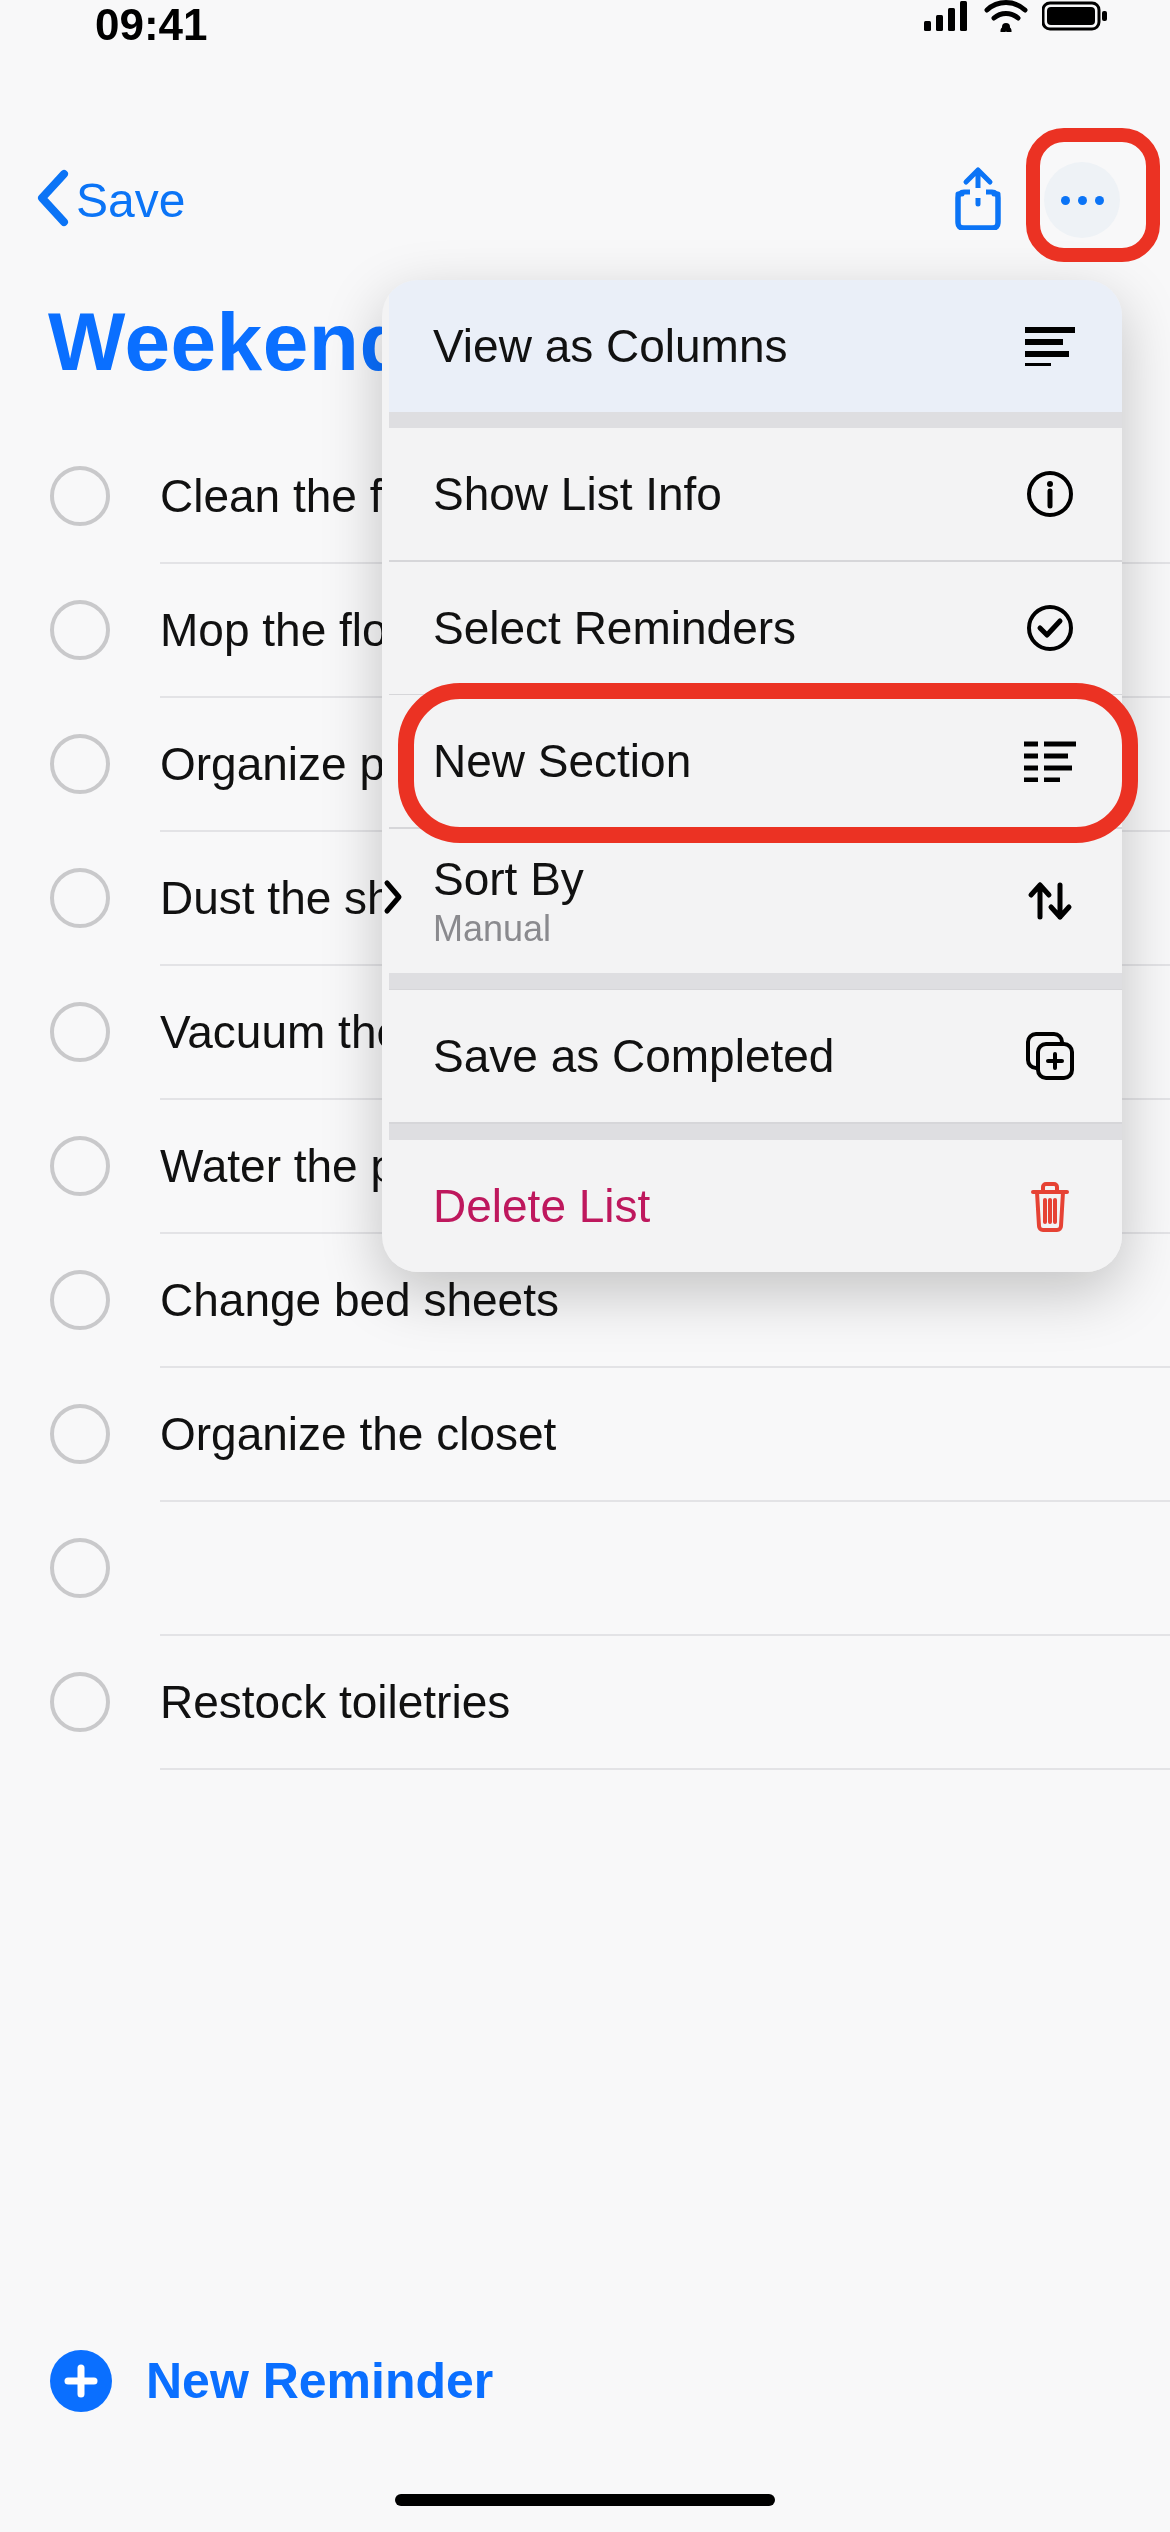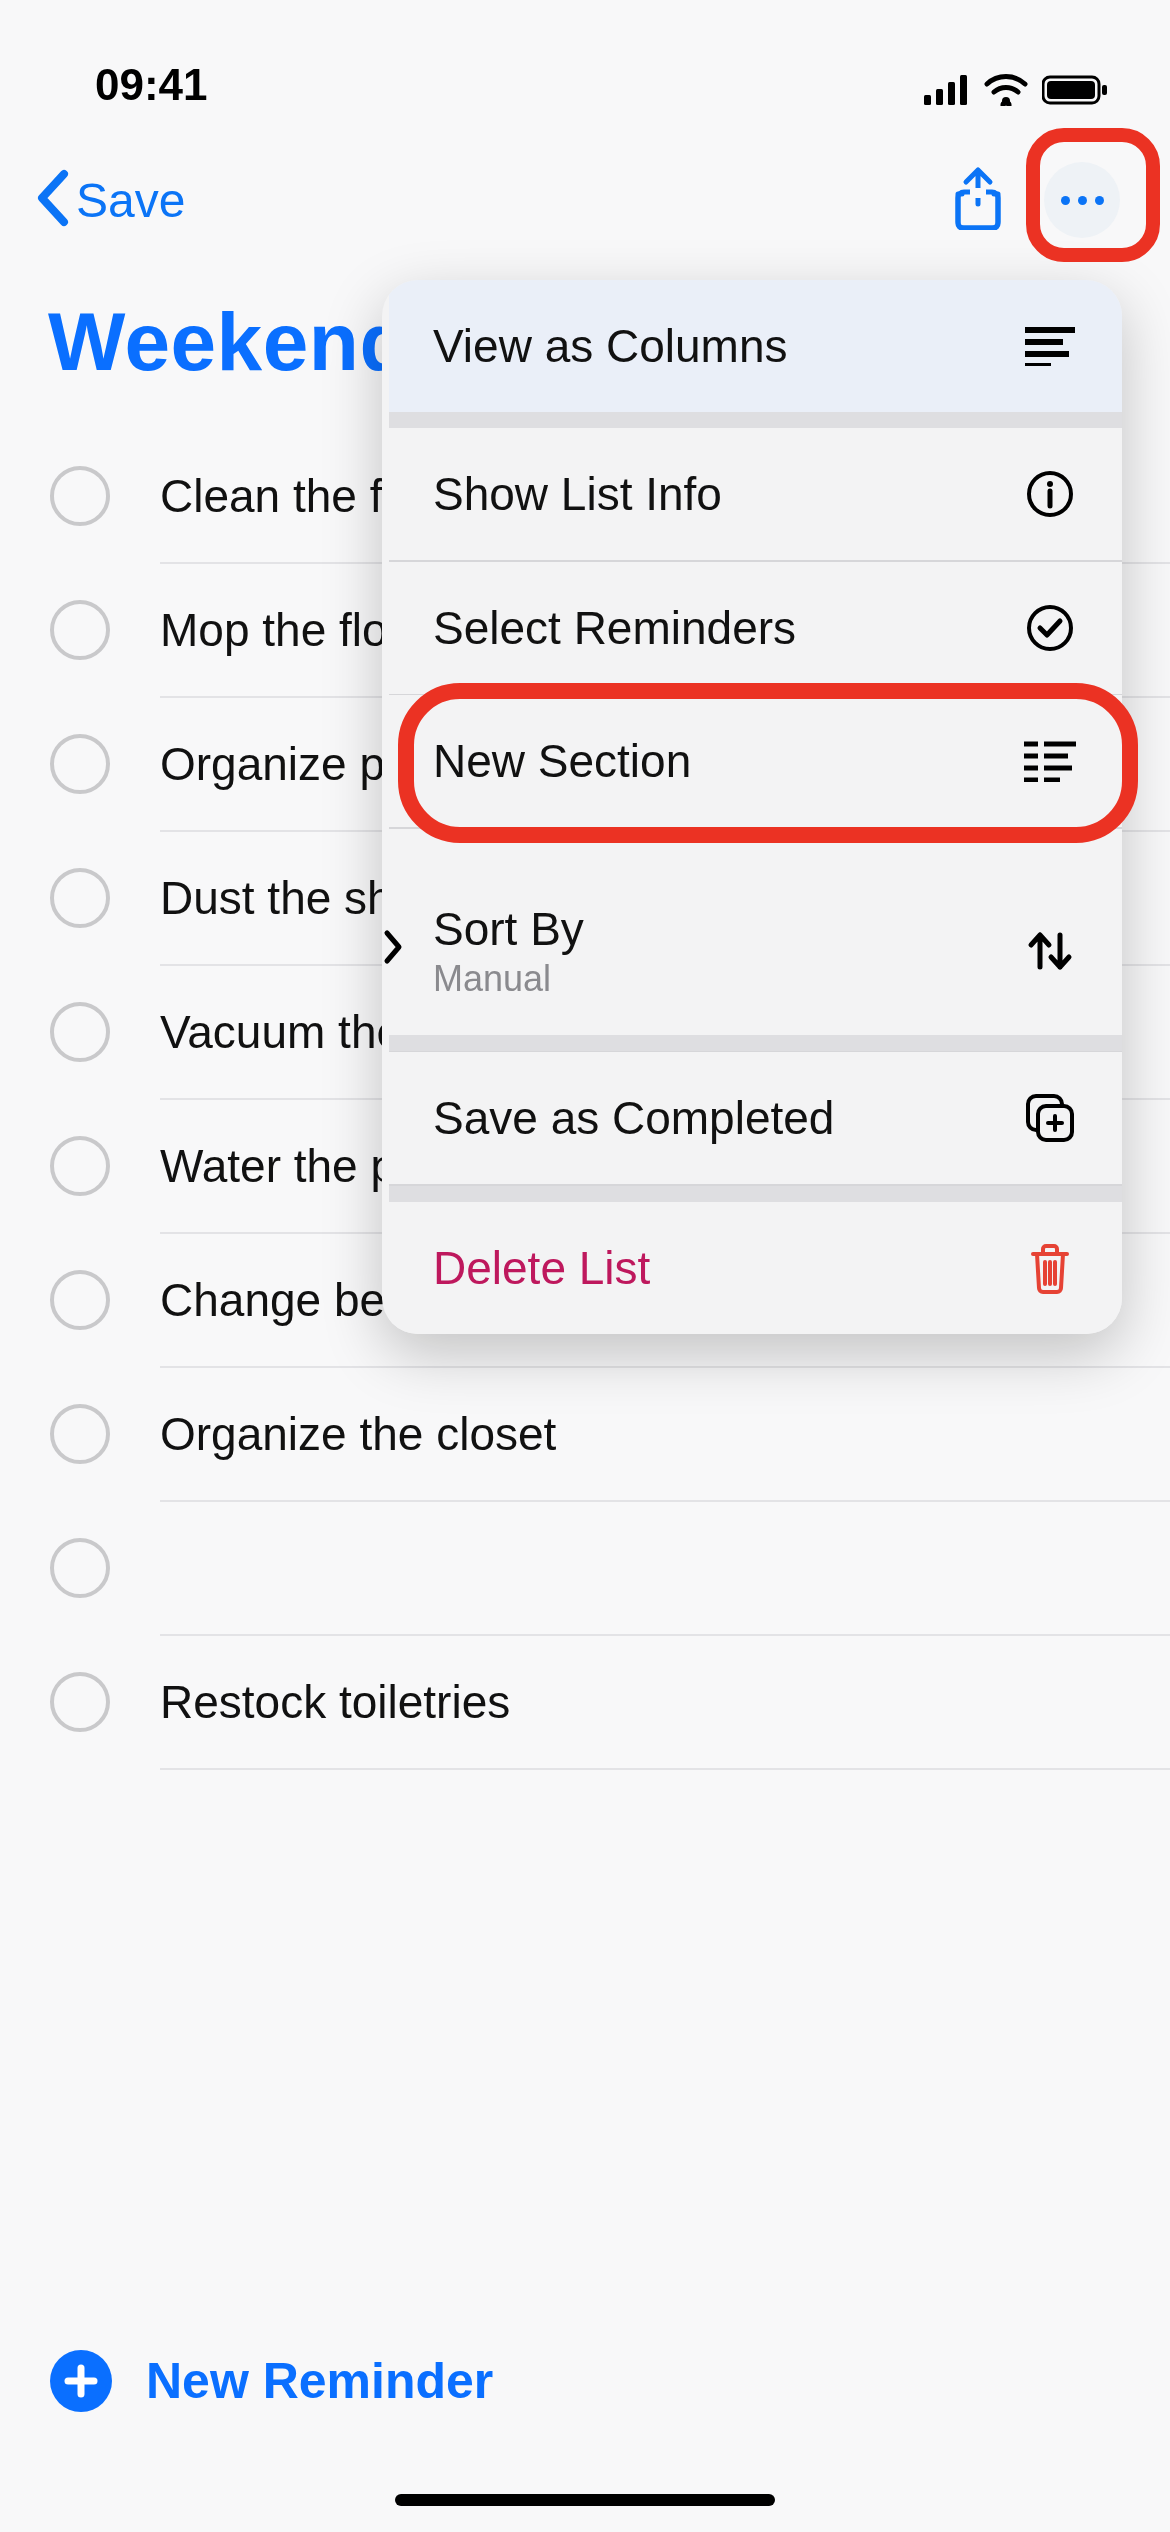--- a/index.html
+++ b/index.html
@@ -1,20 +1,20 @@
 <!DOCTYPE html>
 <html><head>
 <meta charset="utf-8">
 <style>
   * { box-sizing: border-box; margin: 0; padding: 0; }
   html, body { width: 1170px; height: 2532px; font-family: -apple-system, "SF Pro Text", "Helvetica Neue", Arial, sans-serif; background: #f8f8f9; color: #000; overflow: hidden; }
   body { position: relative; }
 
   
-  .status-bar { position: absolute; top: 0; left: 0; right: 0; height: 110px; display: flex; align-items: flex-end; justify-content: space-between; padding: 0 60px 0 95px; }
+  .status-bar { position: absolute; top: 0; left: 0; right: 0; height: 110px; display: flex; align-items: flex-start; justify-content: space-between; padding: 0 60px 0 95px; }
   .status-time { font-size: 44px; font-weight: 600; }
   .status-right { display: flex; align-items: center; gap: 14px; }
 
   
   .nav { position: absolute; top: 150px; left: 0; right: 0; height: 100px; display: flex; align-items: center; justify-content: space-between; padding: 0 30px; }
   .nav-left { display: flex; align-items: center; gap: 0; color: #0b74f6; }
   .nav-left svg { }
   .nav-back-label { font-size: 48px; font-weight: 400; margin-left: -2px; }
   .nav-right { display: flex; align-items: center; gap: 40px; padding-right: 20px; }
   .share-btn svg { }
@@ -42,21 +42,21 @@
   
   .menu { position: absolute; top: 280px; left: 382px; width: 740px; background: #f3f3f4; border-radius: 36px; box-shadow: 0 20px 60px rgba(0,0,0,0.22); overflow: hidden; padding-left: 7px; }
   .menu-item { display: flex; align-items: center; justify-content: space-between; padding: 0 44px; height: 132px; font-size: 46px; color: #111; background: #f3f3f4; }
   .menu-item.highlight { background: #eaeff8; }
   .menu-item.destructive { color: #be185d; }
   .menu-divider-thin { height: 1.5px; background: #d6d6d9; }
   .menu-divider-thick { height: 16px; background: #dedee1; }
   .menu-icon { width: 56px; height: 56px; display: flex; align-items: center; justify-content: center; }
   .menu-sub { font-size: 36px; color: #8a8a8e; margin-top: 2px; }
   .menu-txtcol { display: flex; flex-direction: column; }
-  .sort-item { height: 168px; position: relative; margin-top: 38px; }
+  .sort-item { height: 144px; position: relative; }
   .sort-chevron { position: absolute; left: -10px; top: 50%; transform: translateY(-50%); }
 
   
   .ring-more { position: absolute; top: 128px; right: 10px; width: 134px; height: 134px; border: 14px solid #eb3223; border-radius: 38px; pointer-events: none; }
   .ring-newsection { position: absolute; top: 683px; left: 398px; width: 740px; height: 160px; border: 16px solid #eb3223; border-radius: 62px; pointer-events: none; }
 </style>
 </head>
 <body>
 
 <div class="status-bar">

